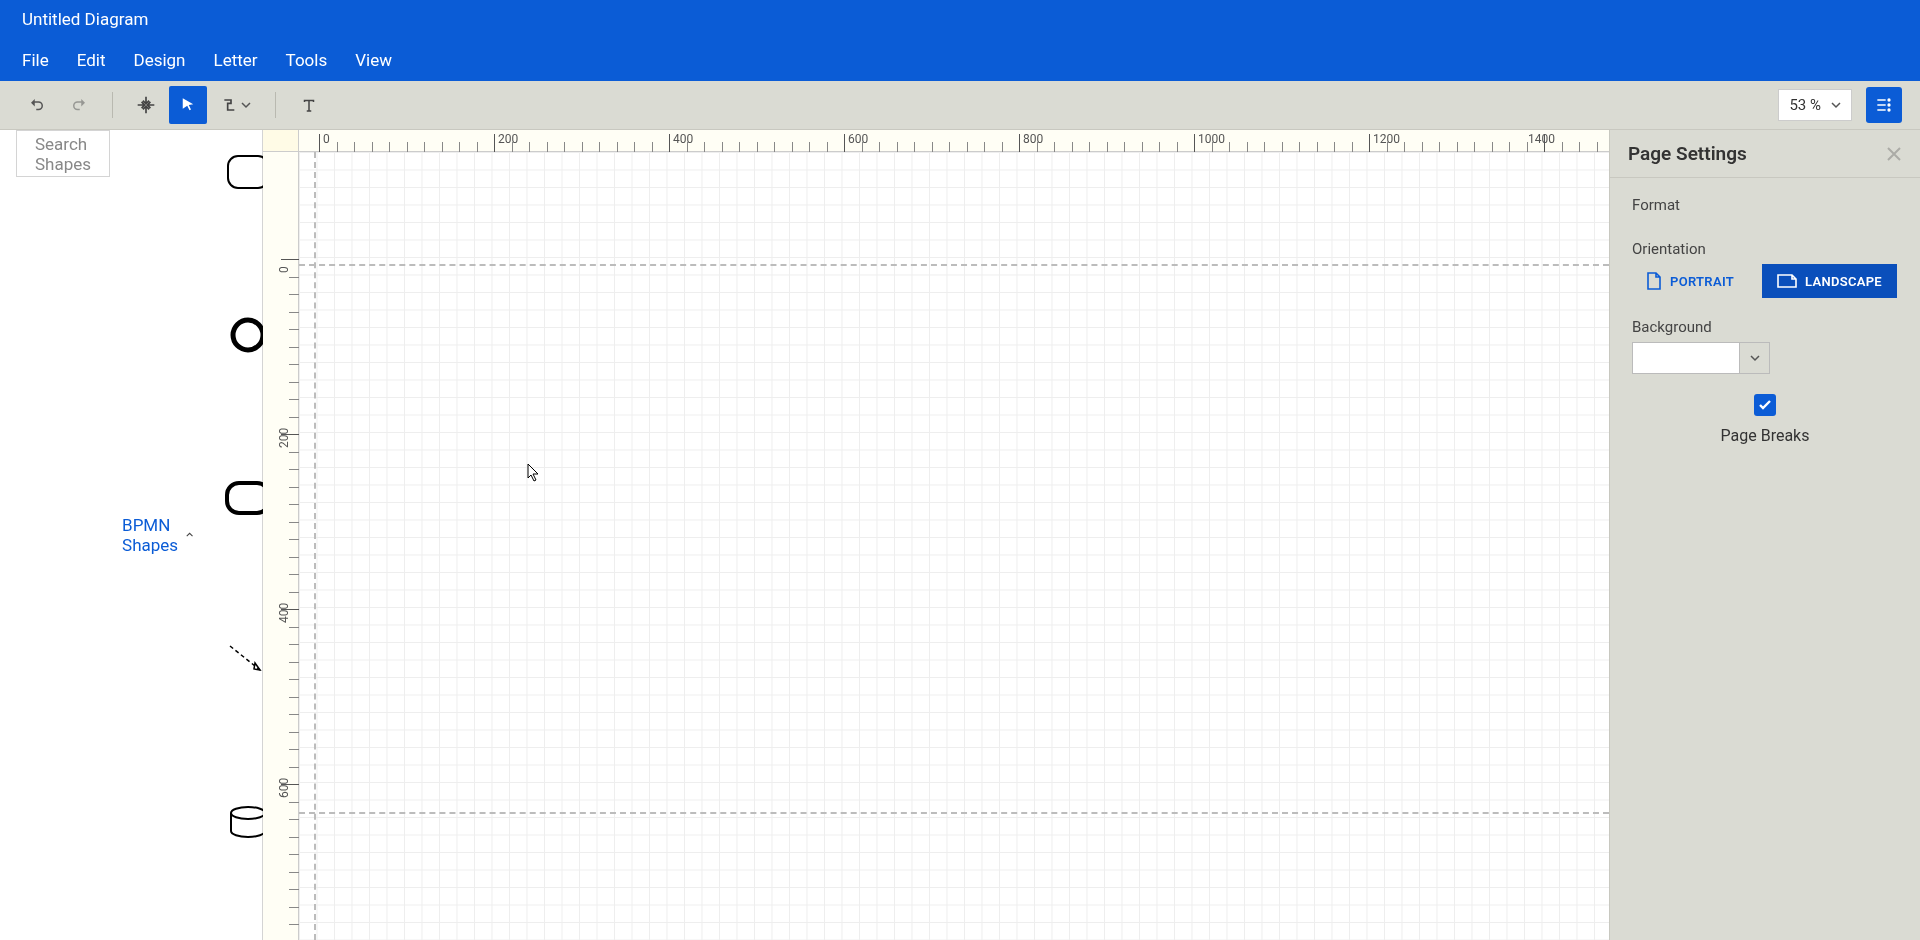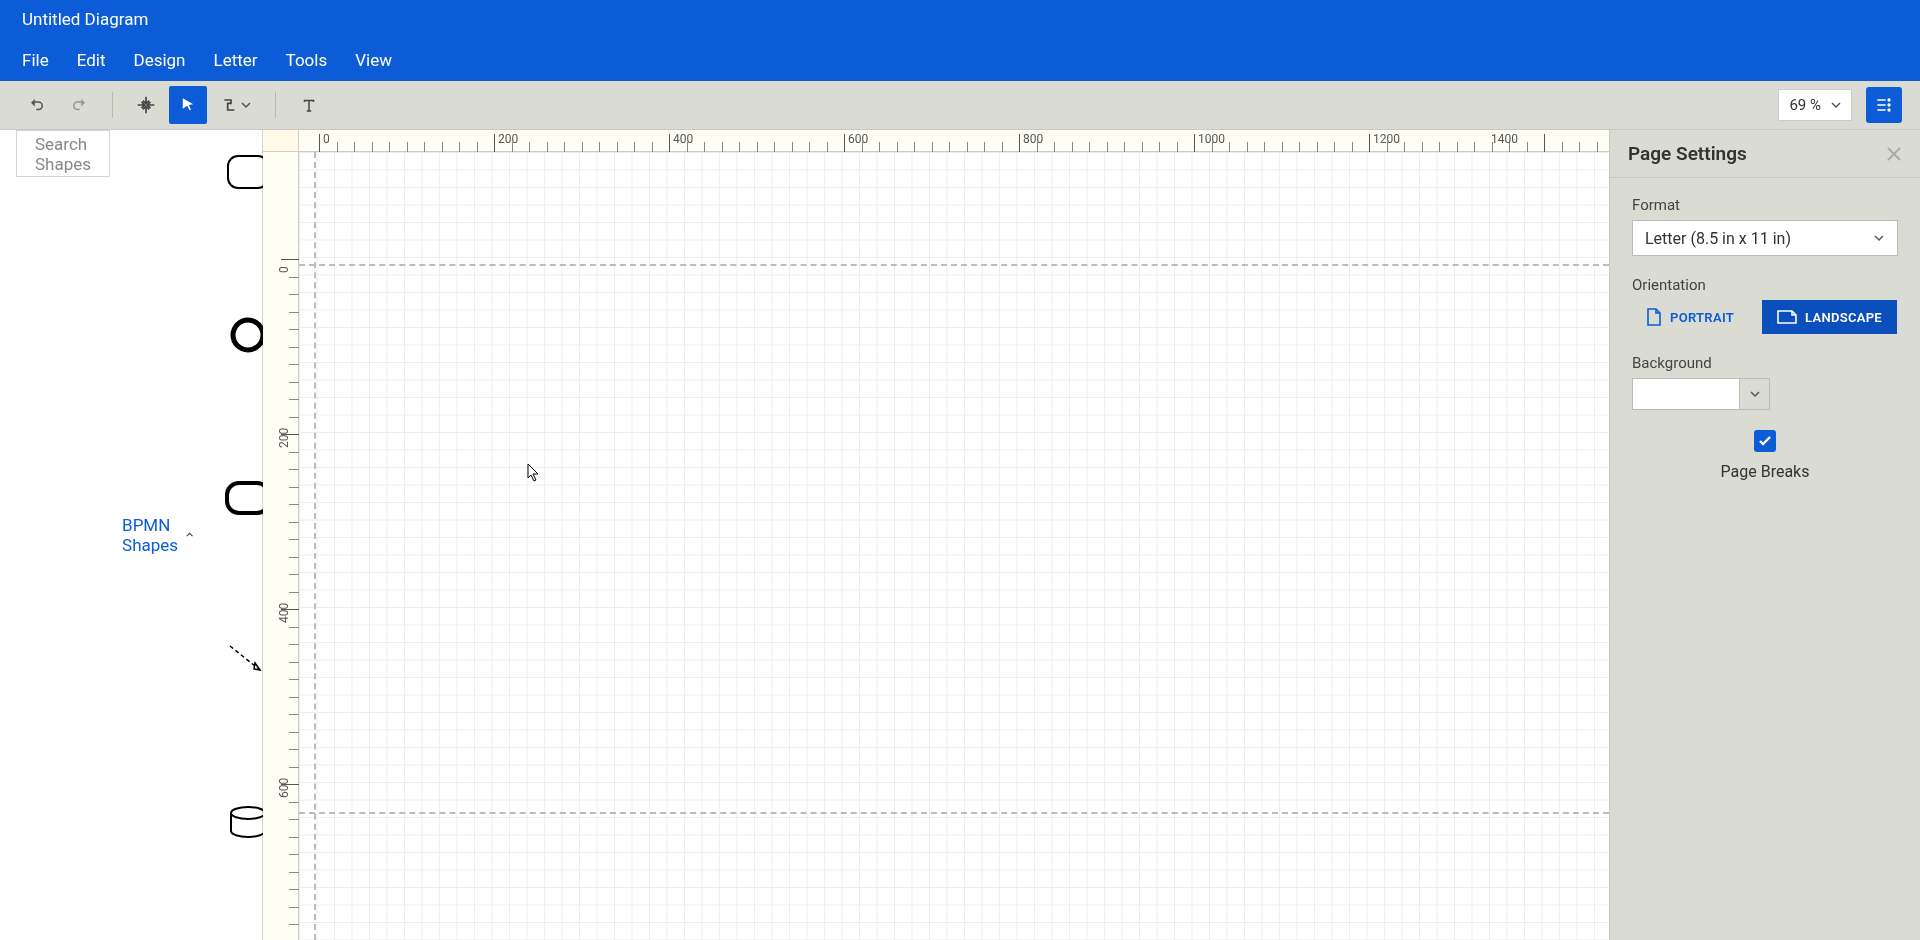--- a/index.html
+++ b/index.html
@@ -272,21 +272,21 @@
     </div>
     <div class="tool-sep"></div>
     <div class="tool-btn">
       <svg width="18" height="18" viewBox="0 0 24 24">
           <path d="M5 5h14v3h-2V7h-4v12h2v2H9v-2h2V7H7v1H5V5z" fill="#444"></path>
         </svg>
     </div>
   </div>
   <div class="toolbar-right">
     <div class="zoom-box">
-      <span>69 %</span>
+      <span>53 %</span>
       <svg width="10" height="10" viewBox="0 0 10 10">
           <path d="M1 3l4 4 4-4" stroke="#555" stroke-width="1.5" fill="none"></path>
         </svg>
     </div>
     <div class="settings-toggle">
       <svg width="20" height="20" viewBox="0 0 24 24">
           <path d="M4 6h10M4 12h10M4 18h10" stroke="#fff" stroke-width="2"></path>
           <circle cx="18" cy="6" r="2" fill="#fff"></circle>
           <circle cx="18" cy="12" r="2" fill="#fff"></circle>
           <circle cx="18" cy="18" r="2" fill="#fff"></circle>
@@ -457,21 +457,21 @@
         <div class="tick" style="left: 1087.5px;"></div>
         <div class="tick" style="left: 1105px;"></div>
         <div class="tick" style="left: 1122.5px;"></div>
         <div class="tick" style="left: 1140px;"></div>
         <div class="tick" style="left: 1157.5px;"></div>
         <div class="tick" style="left: 1175px;"></div>
         <div class="tick" style="left: 1192.5px;"></div>
         <div class="tick" style="left: 1210px;"></div>
         <div class="tick" style="left: 1227.5px;"></div>
         <div class="tick major" style="left: 1245px;"></div>
-        <div class="ticklabel" style="left: 1190px;">1400</div>
+        <div class="ticklabel" style="left: 1227px;">1400</div>
         <div class="tick" style="left: 1262.5px;"></div>
         <div class="tick" style="left: 1280px;"></div>
         <div class="tick" style="left: 1297.5px;"></div>
       </div>
     <div class="ruler-v" id="ruler-v">
         <div class="tick major" style="top: 107px;"></div>
         <div class="ticklabel" style="top: 115px;">0</div>
         <div class="tick" style="top: 124.5px;"></div>
         <div class="tick" style="top: 142px;"></div>
         <div class="tick" style="top: 159.5px;"></div>
@@ -530,26 +530,20 @@
       <span>Page Settings</span>
       <span style="opacity:.35">
         <svg width="16" height="16" viewBox="0 0 16 16">
             <path d="M2 2l12 12M14 2L2 14" stroke="#555" stroke-width="2"></path>
           </svg>
       </span>
     </div>
     <div class="settings-body">
       <div>
         <div class="label">Format</div>
-        <div class="select">
-          <span>Letter (8.5 in x 11 in)</span>
-          <svg width="12" height="12" viewBox="0 0 12 12">
-              <path d="M2 4l4 4 4-4" stroke="#555" stroke-width="1.5" fill="none"></path>
-            </svg>
-        </div>
       </div>
 
       <div>
         <div class="label">Orientation</div>
         <div class="orient-row">
           <div class="orient-btn portrait">
             <svg width="16" height="18" viewBox="0 0 16 18">
                 <path d="M2 1h8l4 4v12H2z M10 1v4h4" fill="none" stroke="#0b5cd6" stroke-width="1.6"></path>
               </svg>
             <span>PORTRAIT</span>

